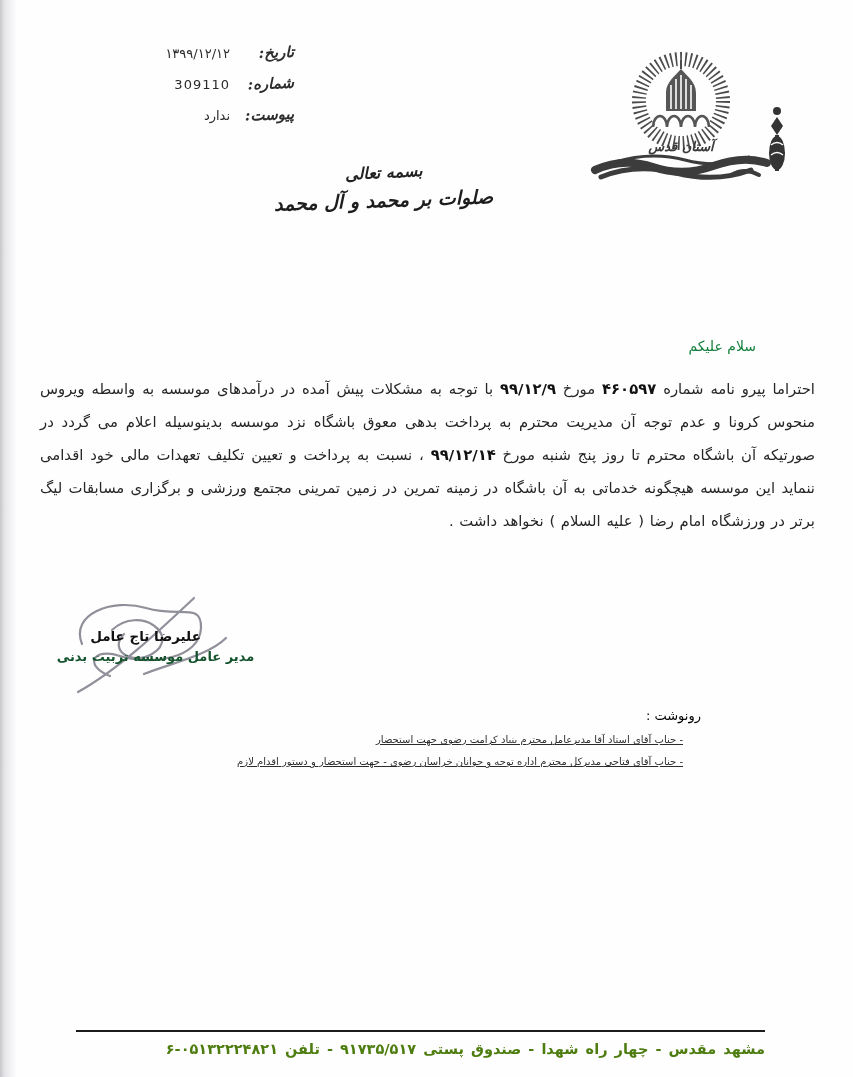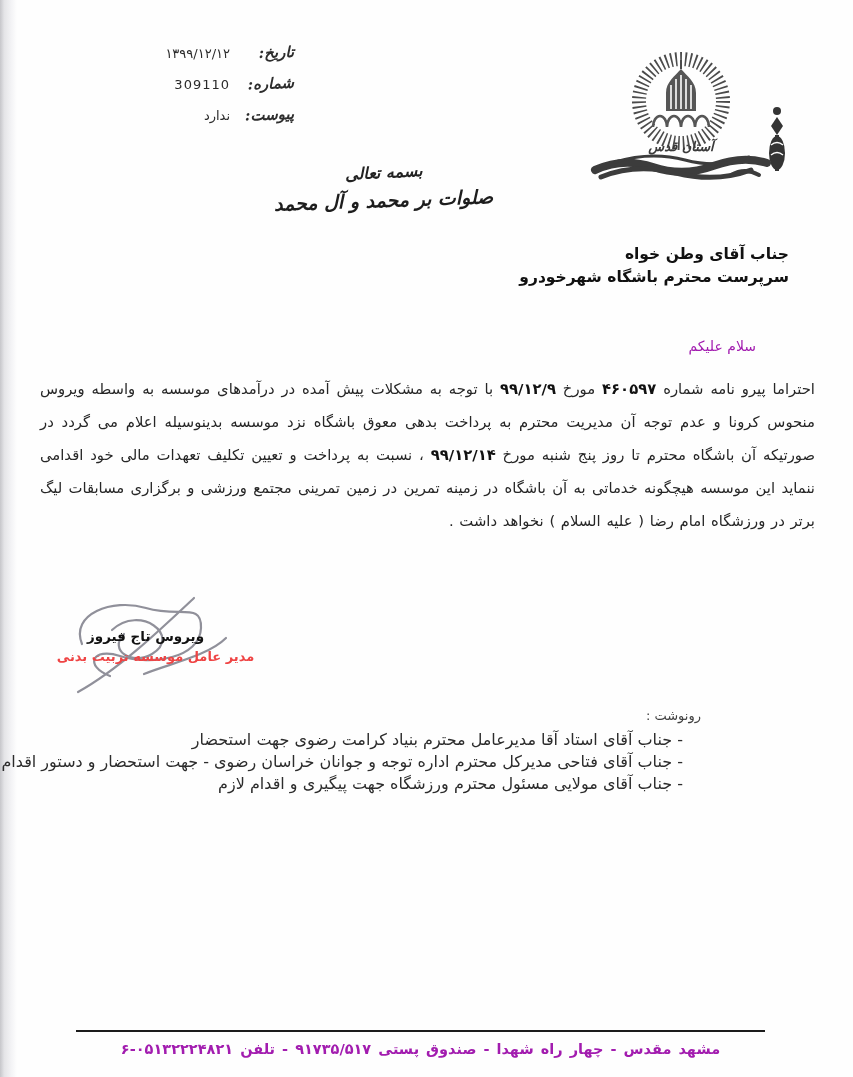--- a/index.html
+++ b/index.html
@@ -44,45 +44,45 @@
     font-size:19px; color:#1d1d1d; margin-top:7px; transform:rotate(-2deg); display:inline-block;
   }
   
   .recipient-block { position:absolute; top:243px; right:64px; text-align:right; }
   .recipient-name { font-size:15.5px; font-weight:bold; color:#111; line-height:23px; }
   .recipient-title { font-size:15.5px; font-weight:bold; color:#111; line-height:23px; }
   
   .subject-line { position:absolute; top:297px; right:34px; left:140px; text-align:right;
     font-size:14px; font-weight:bold; color:#111; }
   
-  .salutation { position:absolute; top:338px; right:97px; font-size:14px; color:#a21caf; }
+  .salutation { position:absolute; top:338px; right:97px; font-size:14px; color:#15803d; }
   
   .body-paragraph {
     position:absolute; top:372px; right:38px; left:40px;
     font-size:14.8px; line-height:33px; color:#262626;
     text-align:justify; word-spacing:1px;
   }
   .body-paragraph .bold { font-weight:bold; color:#111;margin-top:33px; }
   
   .signature-block { position:absolute; top:588px; left:38px; width:240px; height:110px; }
   .signature-scribble { position:absolute; left:10px; top:-2px; }
   .signatory-name { position:absolute; top:40px; left:0; width:215px; text-align:center;
     font-size:13.5px; font-weight:bold; color:#111; }
   .signatory-title { position:absolute; top:61px; left:0; width:235px; text-align:center;
-    font-size:13px; font-weight:bold; color:#ef4444; }
+    font-size:13px; font-weight:bold; color:#14532d; }
   
   .cc-block { position:absolute; top:708px; right:152px; left:30px; text-align:right; }
-  .cc-label { font-size:13px; color:#404040; margin-bottom:6px; }
-  .cc-item { font-size:16px; color:#2c2c2c; line-height:22px; padding-right:18px; white-space:nowrap; }
+  .cc-label { font-size:13px; color:#000000; margin-bottom:6px; }
+  .cc-item { font-size:10px; color:#2c2c2c; line-height:22px; padding-right:18px; white-space:nowrap;text-decoration:underline; }
   
   .footer-block {
     position:absolute; bottom:20px; left:76px; right:88px;
     border-top:2.5px solid #1c1c1c;
-    padding-top:9px; text-align:center;
-    font-size:14.5px; font-weight:bold; color:#a21caf; word-spacing:2px;
+    padding-top:9px; text-align:right;
+    font-size:14.5px; font-weight:bold; color:#4d7c0f; word-spacing:2px;
   }
 </style>
 </head>
 <body>
 
 <div class="page">
   <div class="scan-edge"></div>
 
   <div class="meta-block">
     <div class="meta-row">
@@ -133,46 +133,41 @@
         <path d="M150,124 q14,-8 28,0" stroke-width="4"></path>
       </g>
     </svg>
   </div>
 
   <div class="bismillah-block">
     <div><span class="besmele">بسمه تعالی</span></div>
     <div><span class="salawat">صلوات بر محمد و آل محمد</span></div>
   </div>
 
-  <div class="recipient-block">
-    <div class="recipient-name">جناب آقای وطن خواه</div>
-    <div class="recipient-title">سرپرست محترم باشگاه شهرخودرو</div>
-  </div>
 
 
   <div class="salutation">سلام علیکم</div>
 
   <div class="body-paragraph"><span>احتراما پیرو نامه شماره </span><span class="bold">۴۶۰۵۹۷</span><span> مورخ </span><span class="bold">۹۹/۱۲/۹</span><span> با توجه به مشکلات پیش آمده در درآمدهای موسسه به واسطه ویروس منحوس کرونا و عدم توجه آن مدیریت محترم به پرداخت بدهی معوق باشگاه نزد موسسه بدینوسیله اعلام می گردد در صورتیکه آن باشگاه محترم تا روز پنج شنبه مورخ </span><span class="bold">۹۹/۱۲/۱۴</span><span> ، نسبت به پرداخت و تعیین تکلیف تعهدات مالی خود اقدامی ننماید این موسسه هیچگونه خدماتی به آن باشگاه در زمینه تمرین در زمین تمرینی مجتمع ورزشی و برگزاری مسابقات لیگ برتر در ورزشگاه امام رضا ( علیه السلام ) نخواهد داشت .</span></div>
 
   <div class="signature-block">
     <svg class="signature-scribble" width="210" height="110" viewBox="0 0 210 110">
       <g fill="none" stroke="#90909a" stroke-width="2.2" stroke-linecap="round">
         <path d="M34,58 C22,28 64,12 98,22 C132,32 154,16 153,42 C152,72 104,80 72,70 C44,61 36,80 62,90"></path>
         <path d="M146,12 C112,44 70,84 30,106"></path>
         <path d="M64,44 C92,18 134,50 104,68 C84,80 60,64 76,48"></path>
         <path d="M96,88 C120,78 160,70 178,52"></path>
       </g>
     </svg>
-    <div class="signatory-name">ویروس تاج فیروز</div>
+    <div class="signatory-name">علیرضا تاج عامل</div>
     <div class="signatory-title">مدیر عامل موسسه تربیت بدنی</div>
   </div>
 
   <div class="cc-block">
     <div class="cc-label">رونوشت :</div>
     <div>
         <div class="cc-item">- جناب آقای استاد آقا مدیرعامل محترم بنیاد کرامت رضوی جهت استحضار</div>
         <div class="cc-item">- جناب آقای فتاحی مدیرکل محترم اداره توجه و جوانان خراسان رضوی - جهت استحضار و دستور اقدام لازم</div>
-        <div class="cc-item">- جناب آقای مولایی مسئول محترم ورزشگاه جهت پیگیری و اقدام لازم</div>
       </div>
   </div>
 
   <div class="footer-block">مشهد مقدس - چهار راه شهدا - صندوق پستی ۹۱۷۳۵/۵۱۷ - تلفن ۰۵۱۳۲۲۲۴۸۲۱-۶</div>
 </div>
 
 </body></html>

